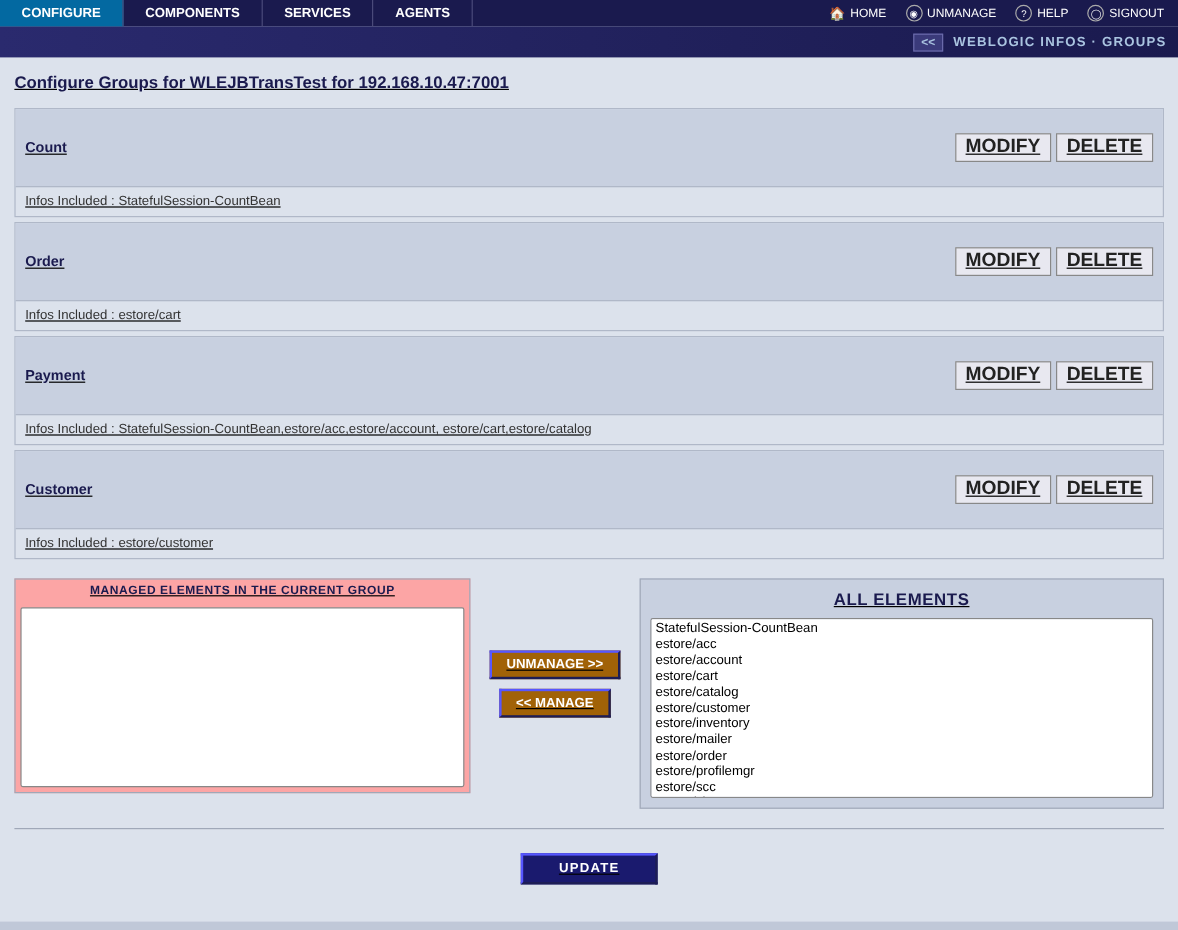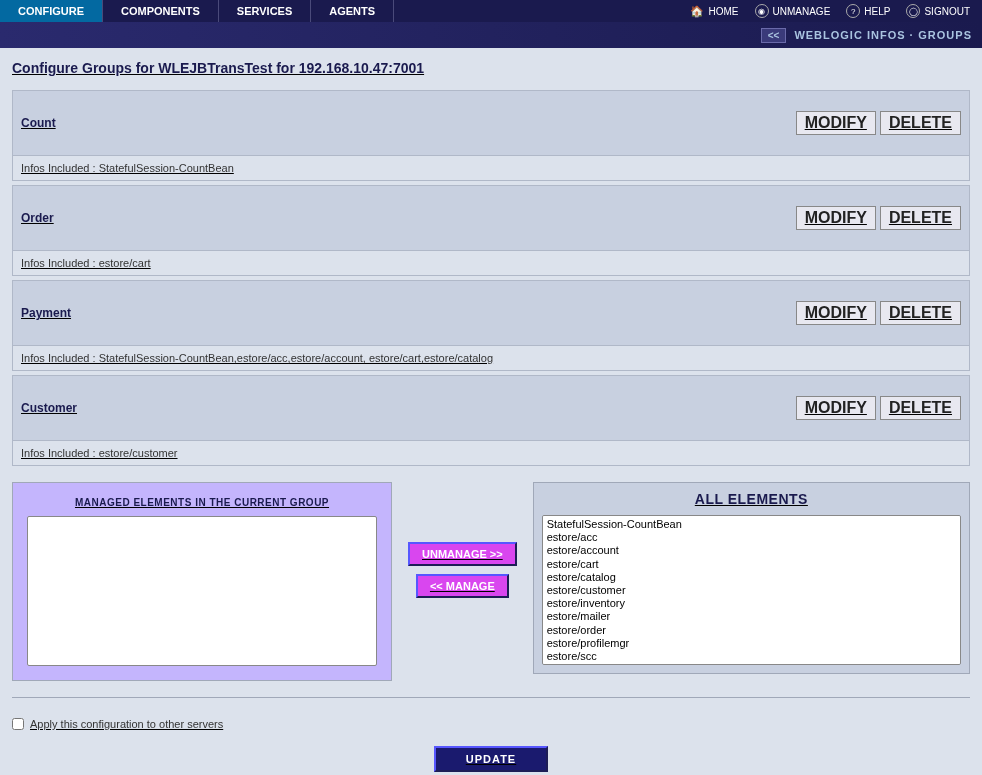--- a/index.html
+++ b/index.html
@@ -138,24 +138,24 @@
     }
 
     
     .bottom-section {
       margin-top: 16px;
       display: flex;
       gap: 16px;
       align-items: flex-start;
     }
     .managed-panel {
-      background: #c4b5fd;
+      background: #fca5a5;
       border: 1px solid #a0a8b8;
       flex: 0 0 380px;
-      padding: 14px;
+      padding: 4px;
     }
     .managed-panel-title {
       font-size: 10px;
       font-weight: bold;
       text-align: center;
       color: #1a1a4e;
       margin-bottom: 8px;
       letter-spacing: 0.5px;
     }
     .managed-listbox {
@@ -170,21 +170,21 @@
     .middle-buttons {
       display: flex;
       flex-direction: column;
       gap: 8px;
       justify-content: center;
       padding-top: 60px;
       flex: 0 0 100px;
       align-items: center;
     }
     .btn-action {
-      background: #d946ef;
+      background: #a16207;
       color: white;
       border: 2px outset #3a3aaa;
       font-size: 11px;
       font-weight: bold;
       padding: 4px 12px;
       cursor: pointer;
       white-space: nowrap;
     }
 
     .all-elements-panel {
@@ -387,22 +387,18 @@
           <option value="estore/order">estore/order</option>
           <option value="estore/profilemgr">estore/profilemgr</option>
           <option value="estore/scc">estore/scc</option>
           <option value="estore/signon">estore/signon</option>
         </select>
     </div>
   </div>
 
   <hr class="divider">
   <div class="form-area">
-    <div class="checkbox-row">
-      <input type="checkbox" style="">
-      <span class="checkbox-label">Apply this configuration to other servers</span>
-    </div>
   </div>
 
   <div class="update-row">
     <button class="btn-update">UPDATE</button>
   </div>
 </div>
 
 </body></html>

